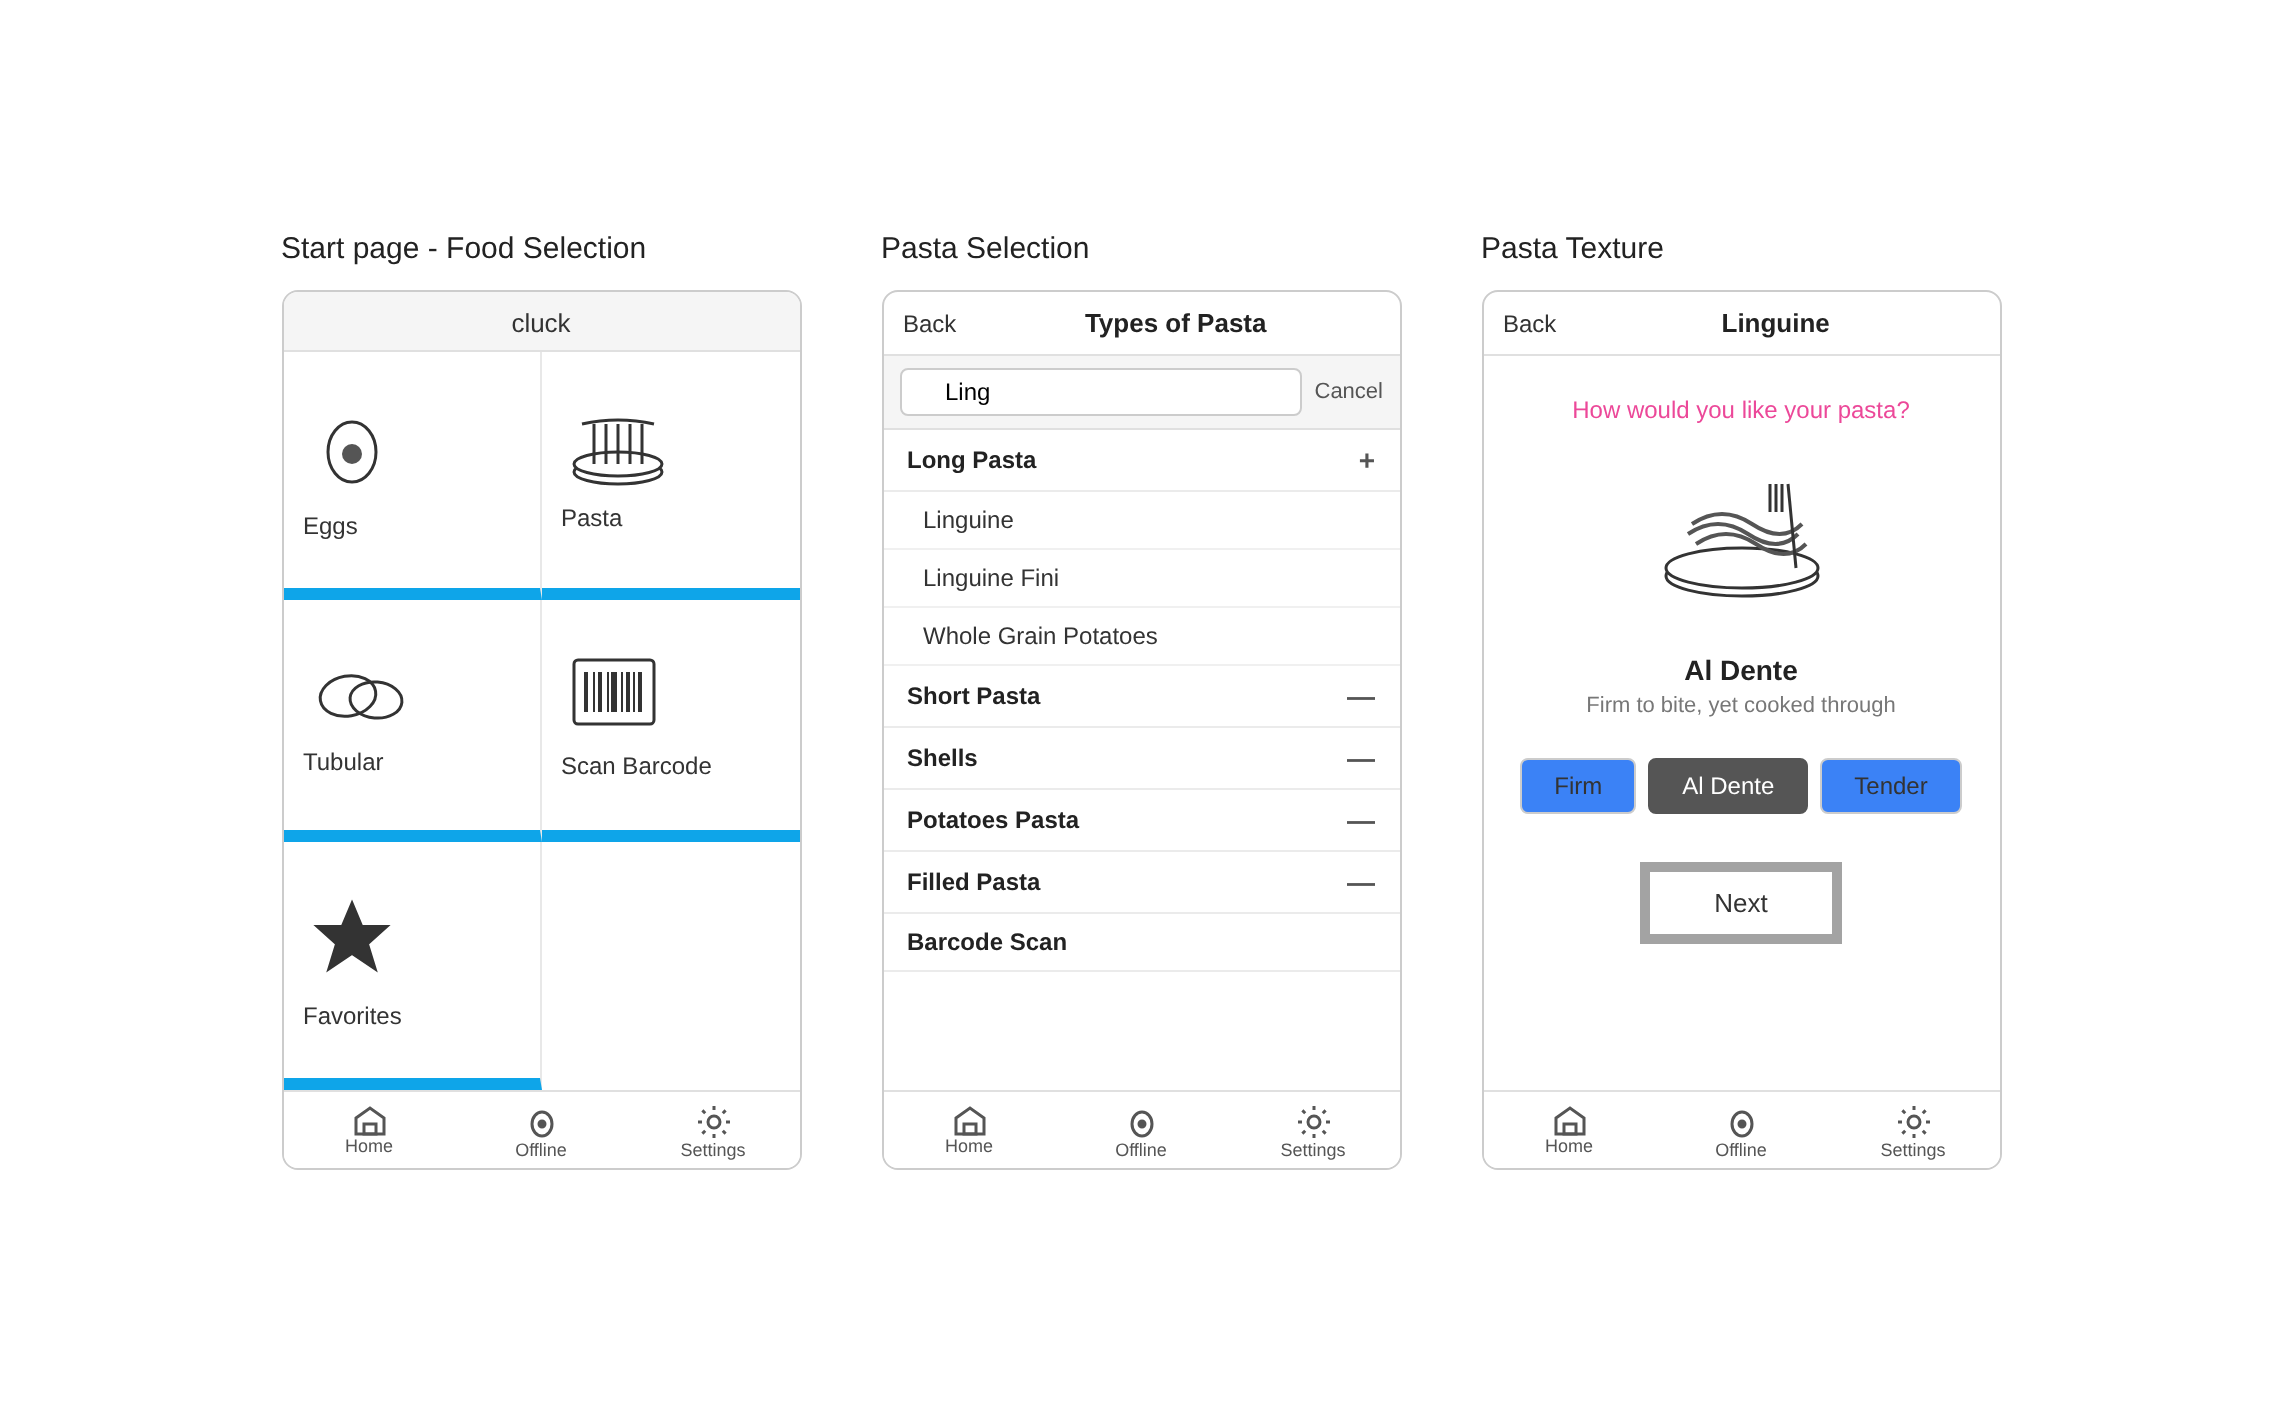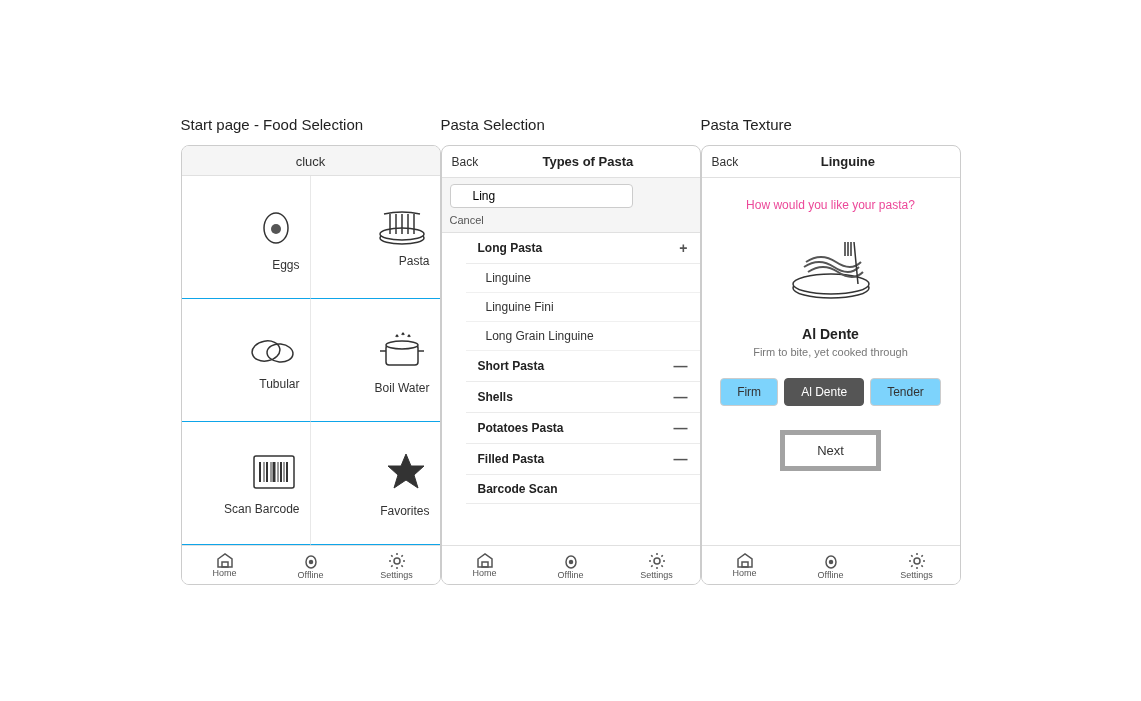--- a/index.html
+++ b/index.html
@@ -9,20 +9,21 @@
       display: flex;
       flex-direction: column;
       align-items: center;
       justify-content: center;
       min-height: 701px;
       width: 1141px;
     }
     .screens-container {
       display: flex;
       flex-direction: row;
+      gap: 40px;
       align-items: flex-start;
       padding: 40px 60px;
     }
     .screen-section {
       display: flex;
       flex-direction: column;
       align-items: flex-start;
     }
     .screen-title {
       font-size: 15px;
@@ -54,24 +55,24 @@
     }
     .s1-grid {
       display: grid;
       grid-template-columns: 1fr 1fr;
       gap: 0;
       flex: 1;
     }
     .s1-cell {
       display: flex;
       flex-direction: column;
-      align-items: flex-end;
+      align-items: flex-start;
       justify-content: center;
       padding: 18px 10px;
-      border-bottom: 1px solid #0ea5e9;
+      border-bottom: 6px solid #0ea5e9;
       border-right: 1px solid #e8e8e8;
       cursor: pointer;
     }
     .s1-cell:nth-child(even) { border-right: none; }
     .s1-cell-label {
       font-size: 12px;
       color: #333;
       margin-top: 8px;
     }
     .s1-bottom-nav {
@@ -111,26 +112,25 @@
     }
     .s2-title {
       flex: 1;
       text-align: center;
       font-size: 13px;
       font-weight: 600;
       color: #222;
     }
     .s2-search-row {
       display: flex;
-      align-items: flex-start;
+      align-items: center;
       padding: 6px 8px;
       background: #f5f5f5;
       border-bottom: 1px solid #e0e0e0;
       gap: 6px;
-      flex-direction: column;
     }
     .s2-search-input {
       flex: 1;
       border: 1px solid #ccc;
       border-radius: 4px;
       padding: 4px 8px 4px 24px;
       font-size: 12px;
       background: #fff;
       position: relative;
     }
@@ -147,21 +147,20 @@
       font-size: 10px;
     }
     .s2-cancel {
       font-size: 11px;
       color: #555;
       cursor: pointer;
     }
     .s2-list {
       flex: 1;
       overflow-y: auto;
-      margin-left: 24px;
     }
     .s2-section-header {
       display: flex;
       align-items: center;
       justify-content: space-between;
       padding: 7px 12px;
       background: #fff;
       font-size: 12px;
       font-weight: 600;
       color: #222;
@@ -247,21 +246,21 @@
       display: flex;
       gap: 6px;
       margin-bottom: 24px;
     }
     .s3-option-btn {
       padding: 6px 16px;
       border: 1px solid #ccc;
       border-radius: 4px;
       font-size: 12px;
       cursor: pointer;
-      background: #7dd3fc;
+      background: #3b82f6;
       color: #333;
     }
     .s3-option-btn.active {
       background: #555;
       color: #fff;
       border-color: #555;
     }
     .s3-next-btn {
       padding: 8px 32px;
       border: 5px solid #a3a3a3;
@@ -323,32 +322,20 @@
         </div>
 
         <div class="s1-cell">
           <svg width="56" height="40" viewBox="0 0 56 40" fill="none" stroke="#333" stroke-width="1.5">
             <ellipse cx="22" cy="22" rx="14" ry="10" transform="rotate(-10 22 22)"></ellipse>
             <ellipse cx="36" cy="24" rx="13" ry="9" transform="rotate(5 36 24)"></ellipse>
           </svg>
           <span class="s1-cell-label">Tubular</span>
         </div>
 
-        <div class="s1-cell">
-          <svg width="56" height="48" viewBox="0 0 56 48" fill="none" stroke="#333" stroke-width="1.5">
-            <rect x="12" y="20" width="32" height="20" rx="3"></rect>
-            <ellipse cx="28" cy="20" rx="16" ry="4" fill="white" stroke="#333"></ellipse>
-            <line x1="6" y1="26" x2="12" y2="26"></line>
-            <line x1="44" y1="26" x2="50" y2="26"></line>
-            <path d="M22 12 Q23 8 24 12" stroke="#333" stroke-width="1.5" fill="none"></path>
-            <path d="M28 10 Q29 6 30 10" stroke="#333" stroke-width="1.5" fill="none"></path>
-            <path d="M34 12 Q35 8 36 12" stroke="#333" stroke-width="1.5" fill="none"></path>
-          </svg>
-          <span class="s1-cell-label">Boil Water</span>
-        </div>
 
         <div class="s1-cell">
           <svg width="52" height="44" viewBox="0 0 52 44" fill="none" stroke="#333" stroke-width="1.5">
             <rect x="6" y="6" width="40" height="32" rx="2" stroke="#333"></rect>
             <line x1="12" y1="12" x2="12" y2="32" stroke="#333" stroke-width="2"></line>
             <line x1="16" y1="12" x2="16" y2="32" stroke="#333" stroke-width="1"></line>
             <line x1="19" y1="12" x2="19" y2="32" stroke="#333" stroke-width="2"></line>
             <line x1="23" y1="12" x2="23" y2="32" stroke="#333" stroke-width="1"></line>
             <line x1="26" y1="12" x2="26" y2="32" stroke="#333" stroke-width="3"></line>
             <line x1="30" y1="12" x2="30" y2="32" stroke="#333" stroke-width="1"></line>
@@ -407,21 +394,21 @@
         <span class="s2-cancel">Cancel</span>
       </div>
       <div class="s2-list">
 
         <div class="s2-section-header">
           <span>Long Pasta</span>
           <span class="plus-icon">+</span>
         </div>
         <div class="s2-list-item">Linguine</div>
         <div class="s2-list-item">Linguine Fini</div>
-        <div class="s2-list-item">Long Grain Linguine</div>
+        <div class="s2-list-item">Whole Grain Potatoes</div>
 
         <div class="s2-section-header">
           <span>Short Pasta</span>
           <span class="minus-icon">—</span>
         </div>
 
         <div class="s2-section-header">
           <span>Shells</span>
           <span class="minus-icon">—</span>
         </div>

